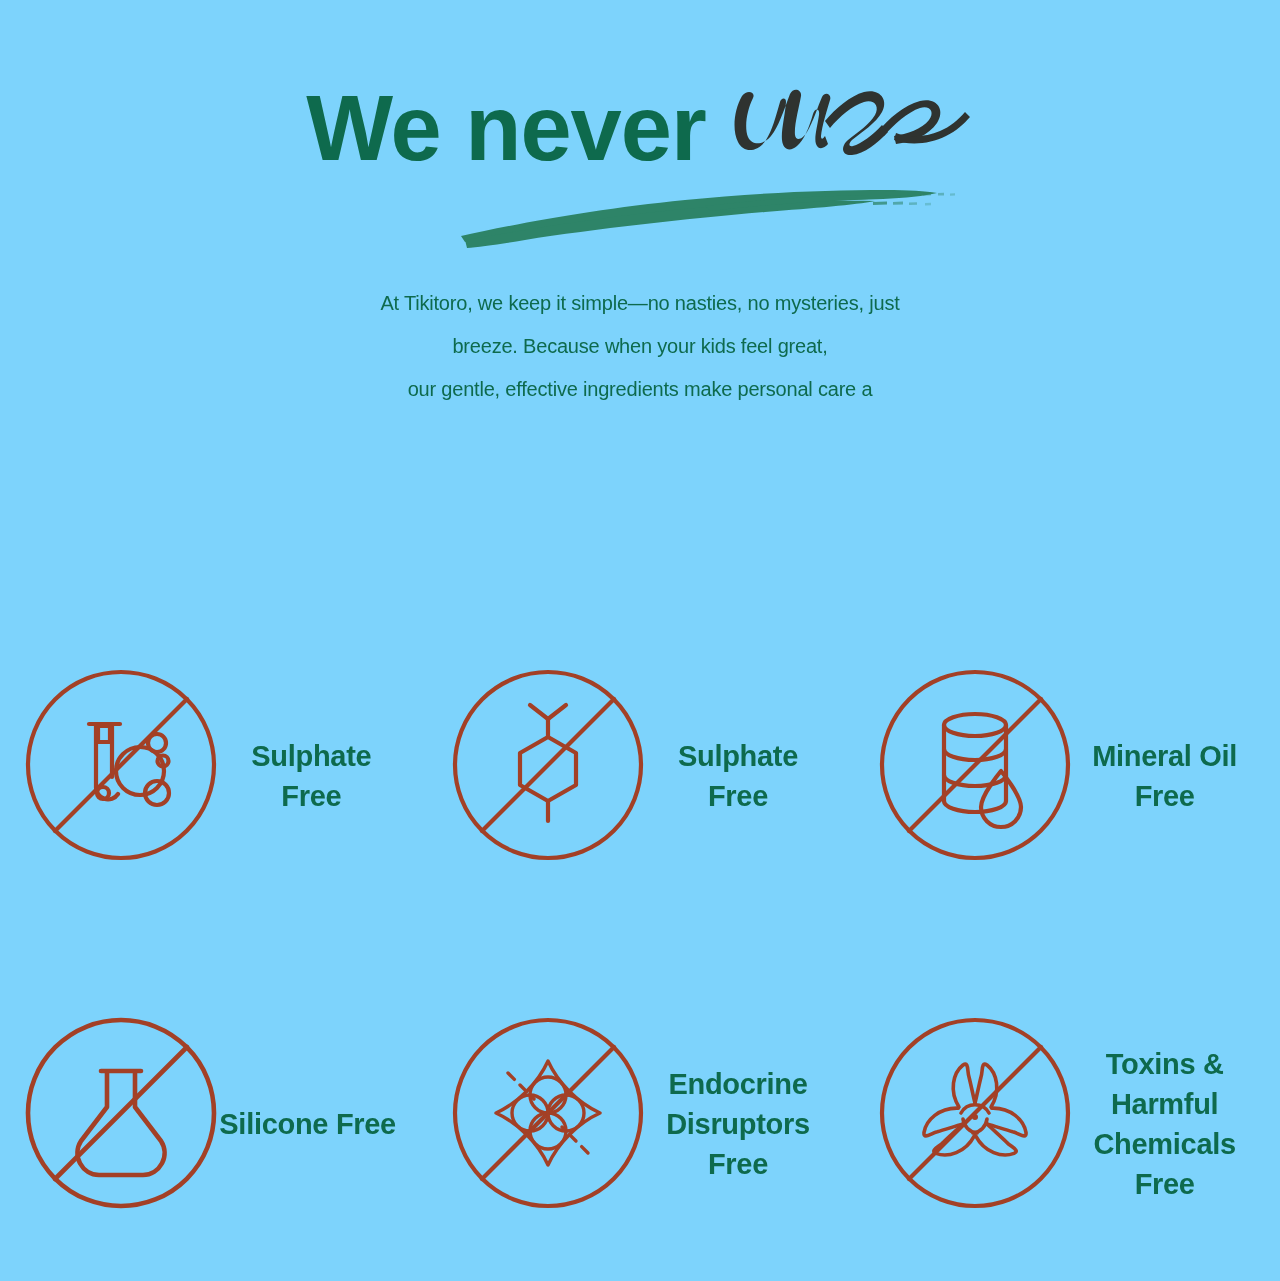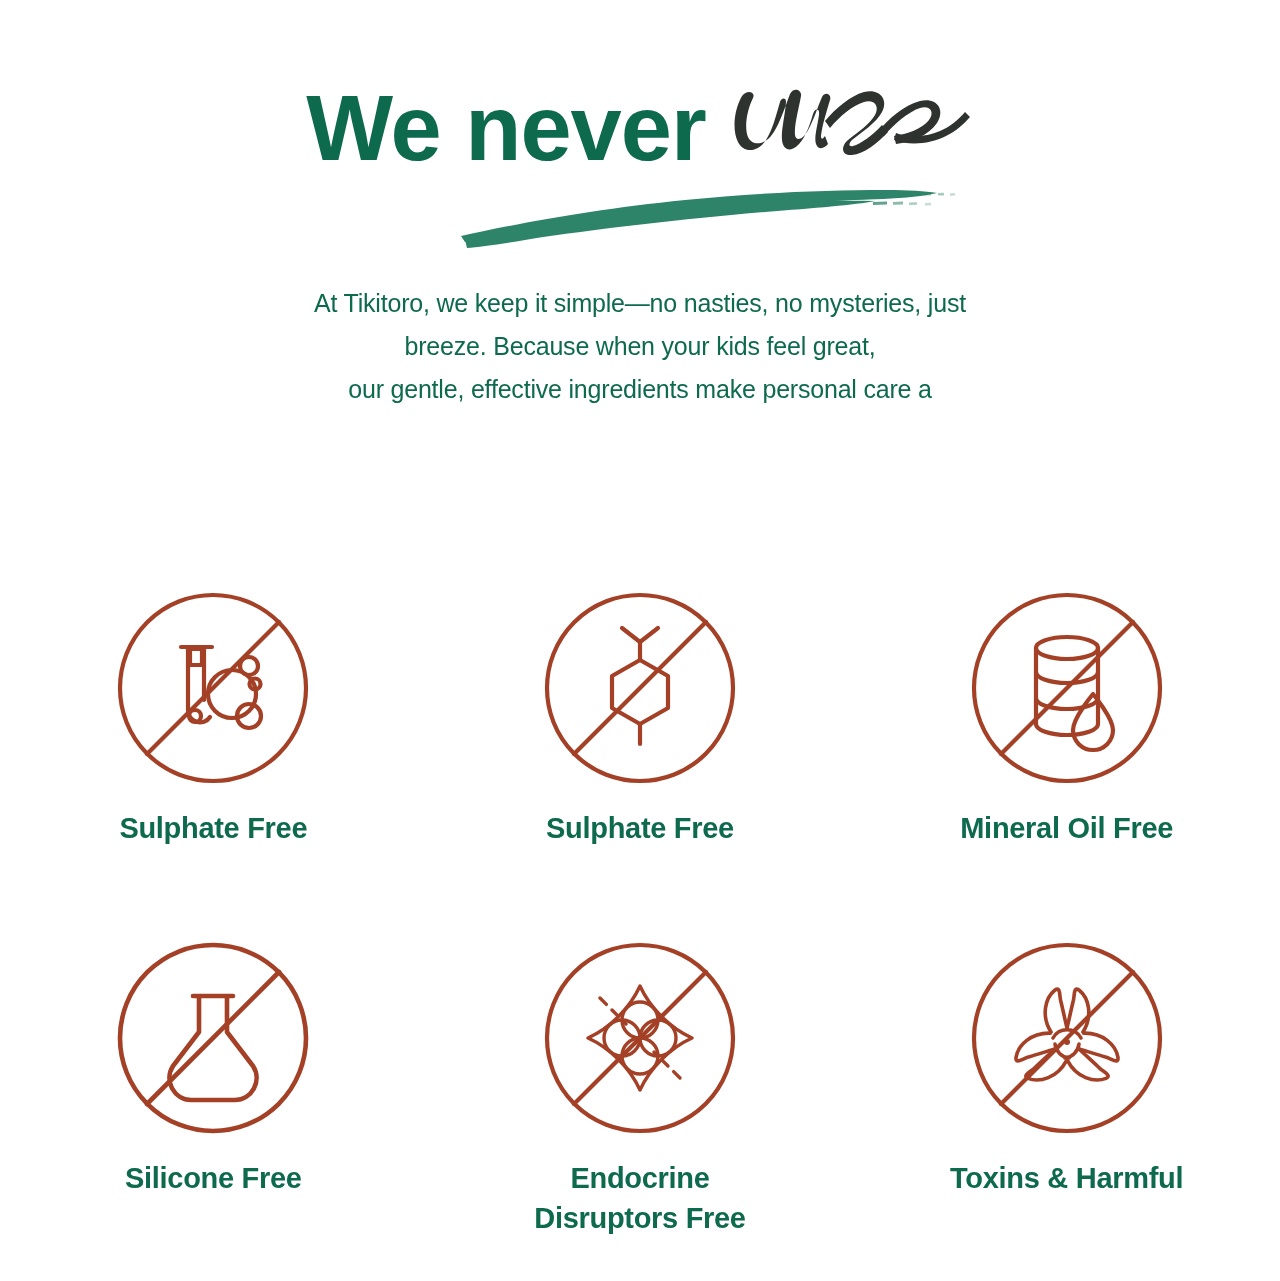--- a/index.html
+++ b/index.html
@@ -13,21 +13,21 @@
     background: #fadce3;
     font-family: "Liberation Sans", sans-serif;
     overflow: hidden;
     position: relative;
   }
 
   .page {
     position: relative;
     width: 1280px;
     height: 1281px;
-    background: #ffffff;
+    background: #7dd3fc;
     box-sizing: border-box;
   }
 
   
   .heading-block {
     position: absolute;
     top: 64px;
     left: 0;
     width: 1280px;
     text-align: center;
@@ -66,42 +66,41 @@
   .brush-underline svg { display: block; width: 510px; height: 72px; }
 
   
   .intro {
     position: absolute;
     top: 282px;
     left: 60px;
     width: 1160px;
     text-align: center;
     color: #0e6a4d;
-    font-size: 25px;
+    font-size: 20px;
     line-height: 43px;
     font-weight: 400;
     letter-spacing: -0.2px;
   }
   .intro p { margin: 0; }
 
   
   .grid {
     position: absolute;
     top: 590px;
     left: 0;
     width: 1280px;
     display: grid;
     grid-template-columns: repeat(3, 1fr);
     grid-template-rows: 350px 345px;
     justify-items: center;
   }
   .cell {
     width: 380px;
     display: flex;
-    flex-direction: column;
     align-items: center;
   }
   .badge {
     width: 196px;
     height: 196px;
     position: relative;
   }
   .badge svg { display: block; width: 196px; height: 196px; }
 
   .caption {
@@ -332,17 +331,18 @@
               <path d="M-14 -4 A16 16 0 0 1 14 -4"></path>
               <path d="M12 2 A16 16 0 0 1 -2 16"></path>
               <path d="M-12 2 A16 16 0 0 0 2 16"></path>
               <circle cx="0" cy="0" r="3" fill="#a34026" stroke="none"></circle>
             </g>
           </g>
         </svg>
       </div>
       <div class="caption">
         <span>Toxins &amp; Harmful</span>
+        <span class="l2">Chemicals Free</span>
       </div>
     </div>
 
   </div>
 </div>
 
 </body></html>

